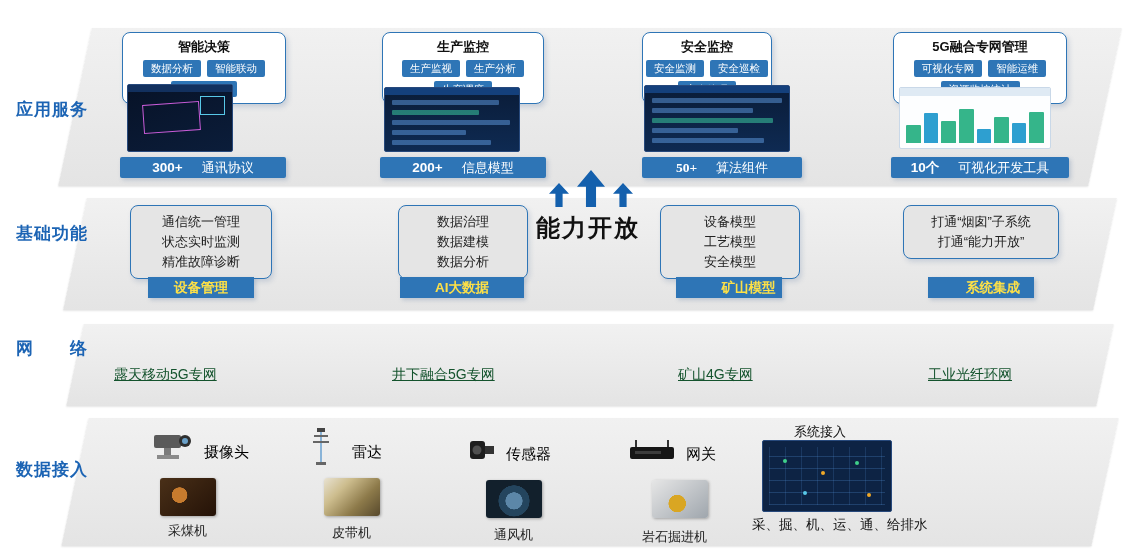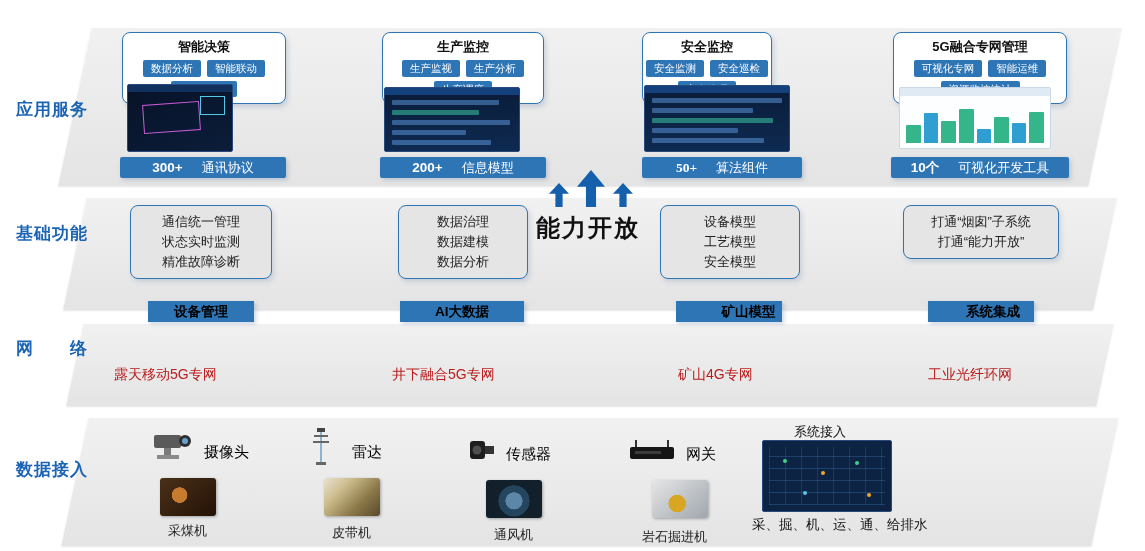--- a/index.html
+++ b/index.html
@@ -51,26 +51,26 @@
   
   .up-arrow { position:absolute; background:#1460ad;
               clip-path:polygon(50% 0,100% 45%,68% 45%,68% 100%,32% 100%,32% 45%,0 45%); }
   .capability { position:absolute; font-size:24px; font-weight:bold; color:#111; letter-spacing:2px; white-space:nowrap; }
 
   
   .group-box { position:absolute; top:205px; background:#e5e5e5; border:1.5px solid #2e75b6; border-radius:8px;
                padding:6px 0; text-align:center; font-size:13px; color:#222; line-height:1.55;
                box-shadow:2px 3px 5px rgba(90,120,160,.22); }
   .group-box span { display:block; }
-  .group-label { position:absolute; top:277px; height:21px; background:#2e75b6; color:#000000; font-weight:bold;
+  .group-label { position:absolute; top:277px; height:21px; background:#2e75b6; color:#fde047; font-weight:bold;
                  font-size:13.5px; display:flex; align-items:center; justify-content:center;
-                 box-shadow:2px 2px 4px rgba(90,120,160,.3); white-space:nowrap;margin-top:24px; }
-
-  
-  .net-item { position:absolute; top:366px; font-size:14px; color:#b91c1c; white-space:nowrap; }
+                 box-shadow:2px 2px 4px rgba(90,120,160,.3); white-space:nowrap; }
+
+  
+  .net-item { position:absolute; top:366px; font-size:14px; color:#14532d; white-space:nowrap;text-decoration:underline; }
 
   
   .dev-icon { position:absolute; }
   .dev-label { position:absolute; font-size:15px; color:#000000; white-space:nowrap; }
   .sys-label { position:absolute; font-size:13px; color:#111; white-space:nowrap; }
   .photo { position:absolute; width:56px; height:38px; border-radius:3px; box-shadow:1px 1px 3px rgba(0,0,0,.3); }
   .photo-shearer { background:radial-gradient(circle at 35% 45%, #c77b2e 0 18%, transparent 19%),
                    linear-gradient(140deg,#4a3018 0%,#241207 100%); }
   .photo-belt { background:linear-gradient(135deg,#e8e2d2 0%,#cdbd8e 30%,#8d7a4a 65%,#57492c 100%); }
   .photo-fan { background:radial-gradient(circle at 50% 55%, #5c87a8 0 24%, #24455e 25% 44%, #12202c 45%); }

